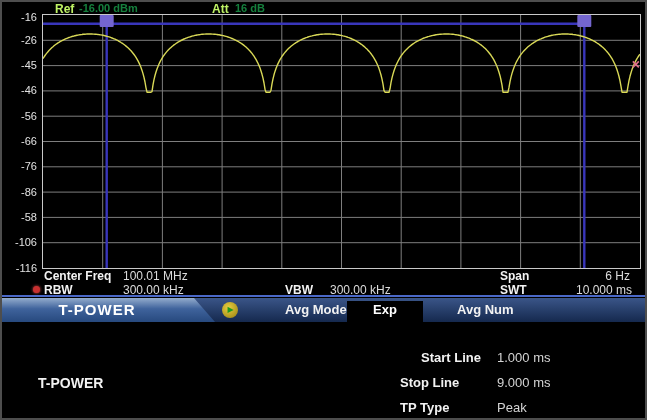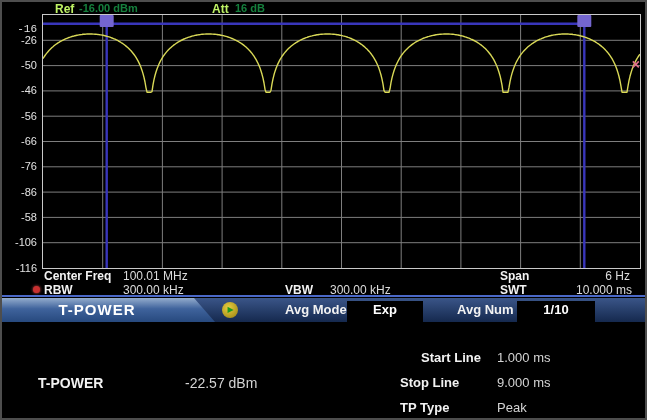--- a/index.html
+++ b/index.html
@@ -40,23 +40,23 @@
 <body>
 
 <div class="screen">
 
   <span class="abs hlabel" style="left:41px;top:0px">Ref</span>
   <span class="abs hval" style="left:77px;top:0px">-16.00 dBm</span>
   <span class="abs hlabel" style="left:198px;top:0px">Att</span>
   <span class="abs hval" style="left:233px;top:0px">16 dB</span>
 
   <div class="abs" id="y-axis">
-      <div class="ylab" style="top: 21px; font-family: Liberation Mono, monospace;">-16</div>
+      <div class="ylab" style="top: 9px;">-16</div>
       <div class="ylab" style="top: 31.8px;">-26</div>
-      <div class="ylab" style="top: 57.1px;">-50</div>
+      <div class="ylab" style="top: 57.1px;">-45</div>
       <div class="ylab" style="top: 82.4px;">-46</div>
       <div class="ylab" style="top: 107.7px;">-56</div>
       <div class="ylab" style="top: 133px;">-66</div>
       <div class="ylab" style="top: 158.3px;">-76</div>
       <div class="ylab" style="top: 183.6px;">-86</div>
       <div class="ylab" style="top: 208.9px;">-58</div>
       <div class="ylab" style="top: 234.2px;">-106</div>
       <div class="ylab" style="top: 259.5px;">-116</div>
     </div>
 
@@ -108,25 +108,23 @@
 
   <div class="abs fbar">
     <div class="tab"></div>
     <span class="fbar-title">T-POWER</span>
     <div class="play">
       <span>▶</span>
     </div>
     <span class="flabel" style="left:283px">Avg Mode</span>
     <div class="fbox" style="left:345px;width:76px">Exp</div>
     <span class="flabel" style="left:455px">Avg Num</span>
-    <div class="fbox" style="left:515px;width:78px">1/10</div>
   </div>
 
   <span class="abs measname" style="left:36px;top:373px">T-POWER</span>
-  <span class="abs measval" style="left:183px;top:373px">-22.57 dBm</span>
   <div id="meas-rows">
       <span class="blabel" style="left: 419px; top: 348px;">Start Line</span>
       <span class="bvalue" style="left: 495px; top: 348px;">1.000 ms</span>
       <span class="blabel" style="left: 398px; top: 373px;">Stop Line</span>
       <span class="bvalue" style="left: 495px; top: 373px;">9.000 ms</span>
       <span class="blabel" style="left: 398px; top: 398px;">TP Type</span>
       <span class="bvalue" style="left: 495px; top: 398px;">Peak</span>
     </div>
 
 </div>

